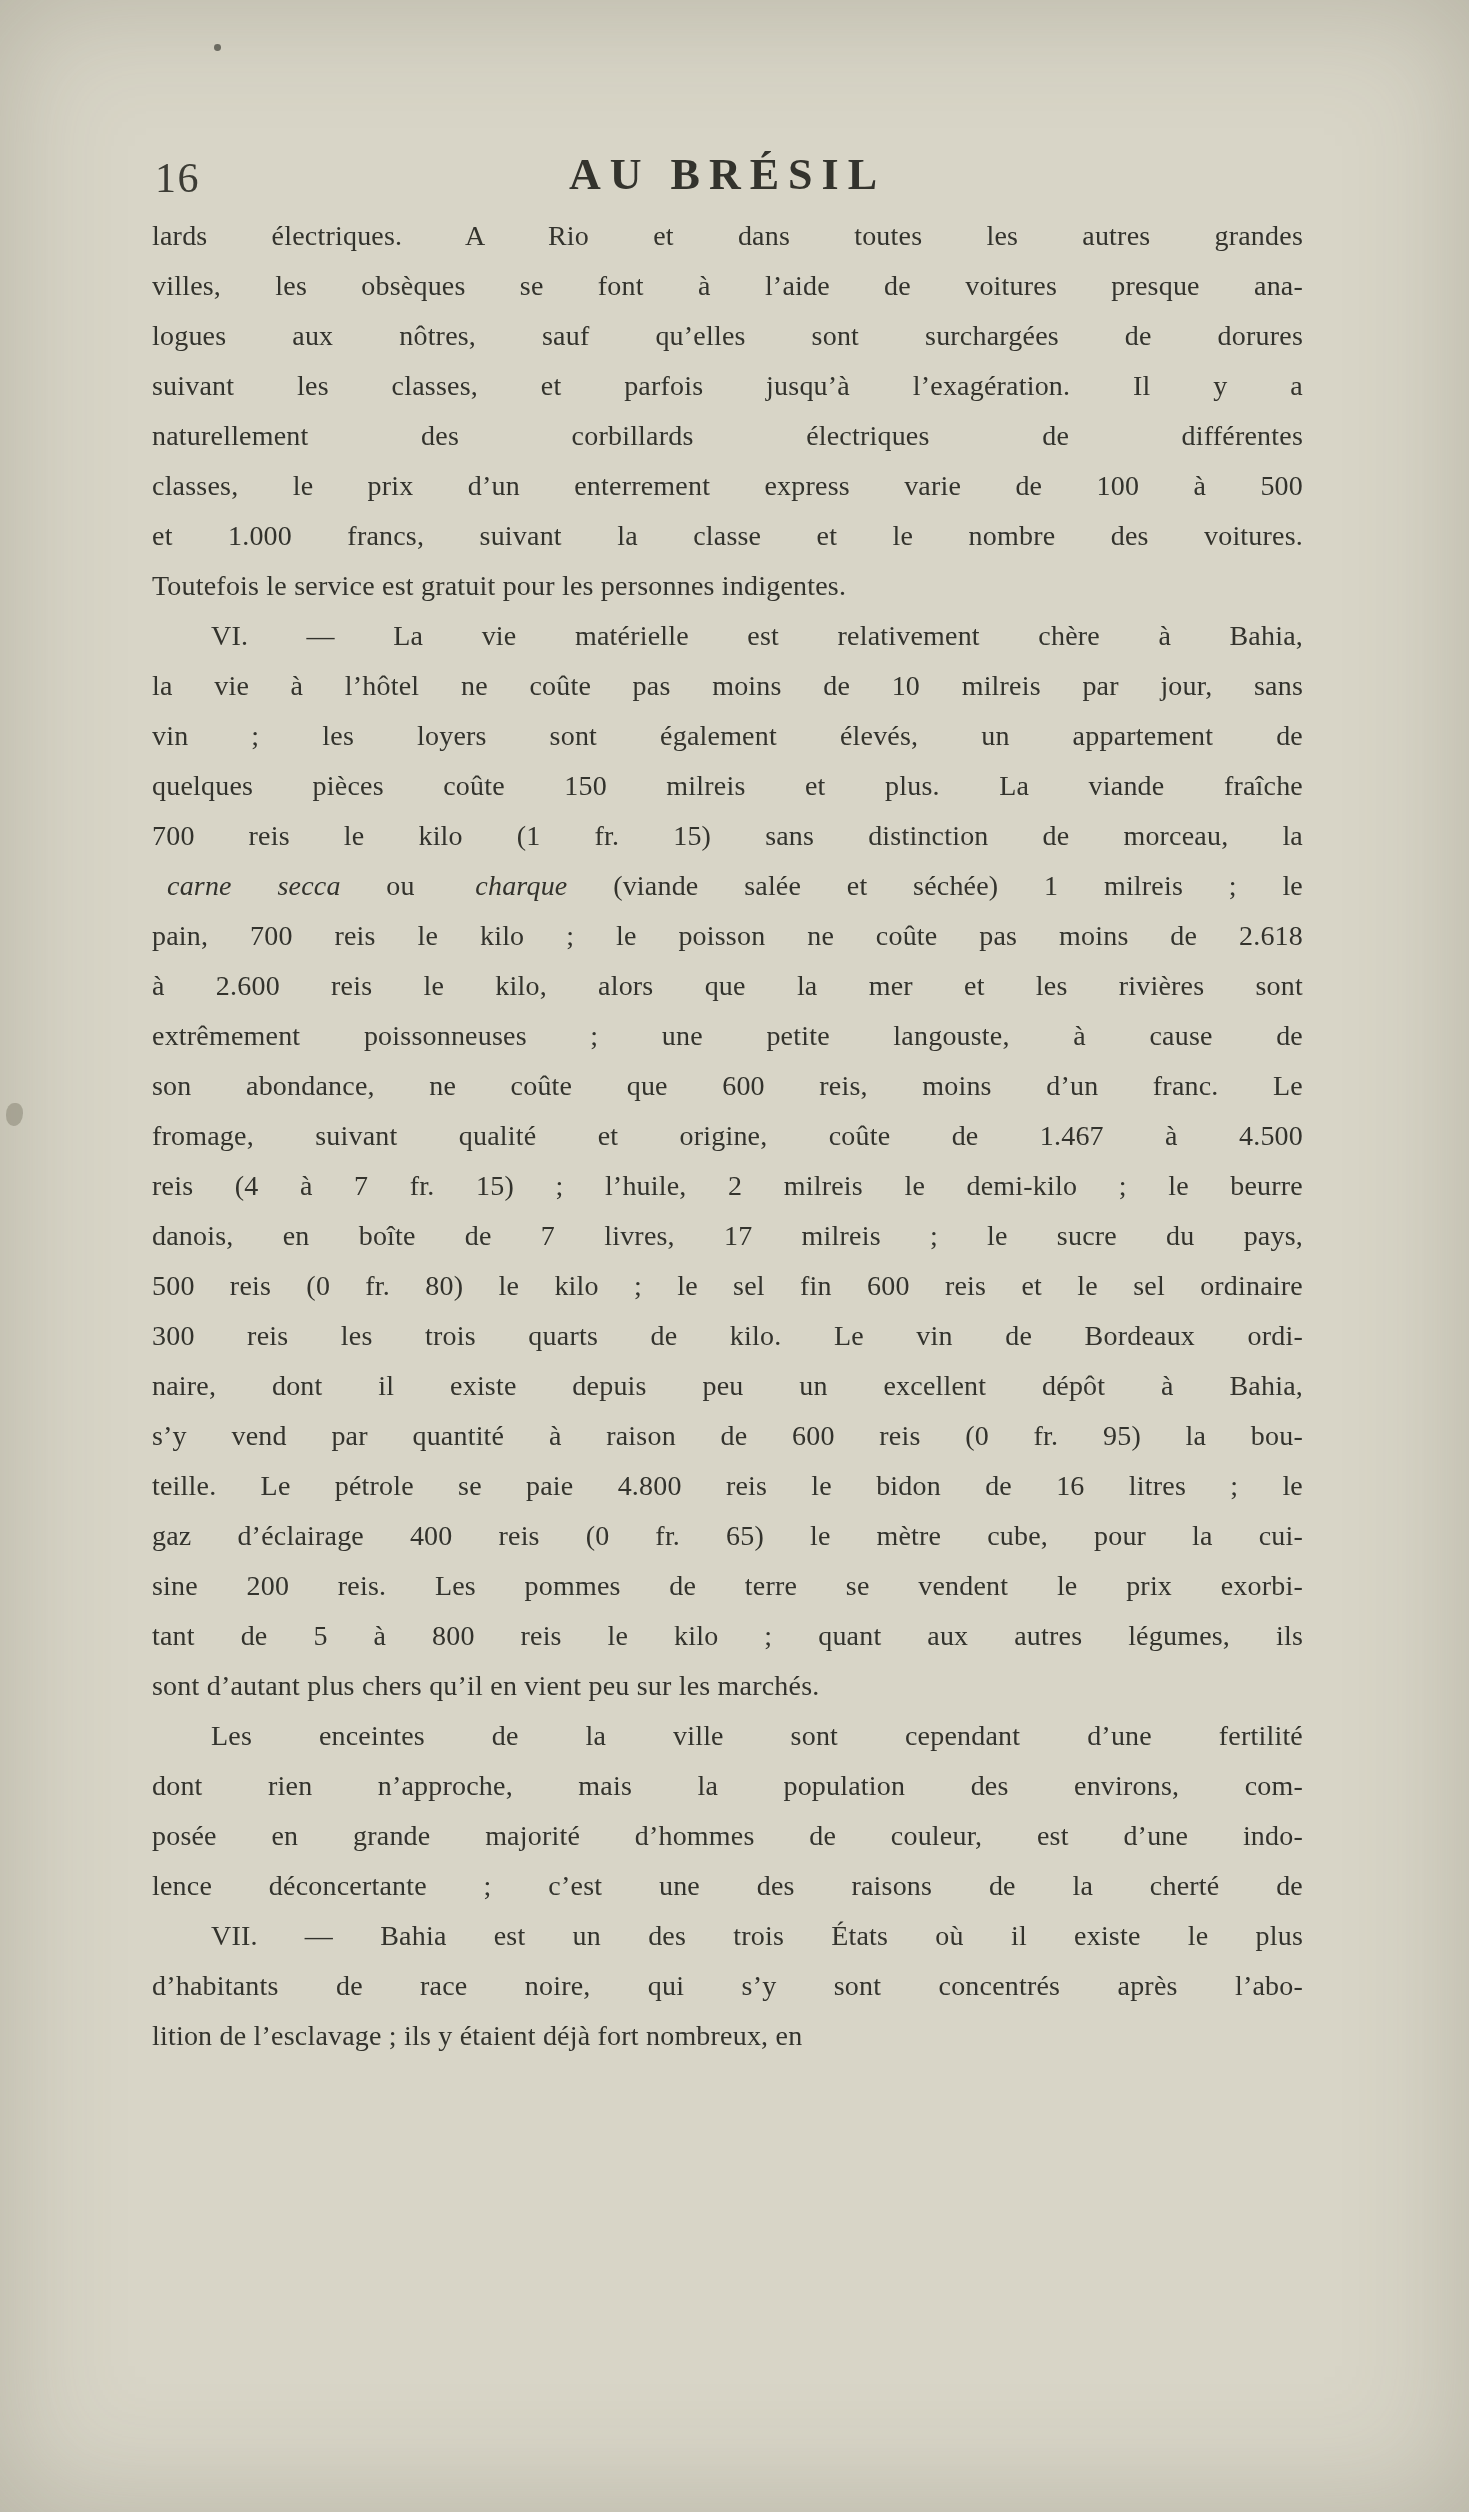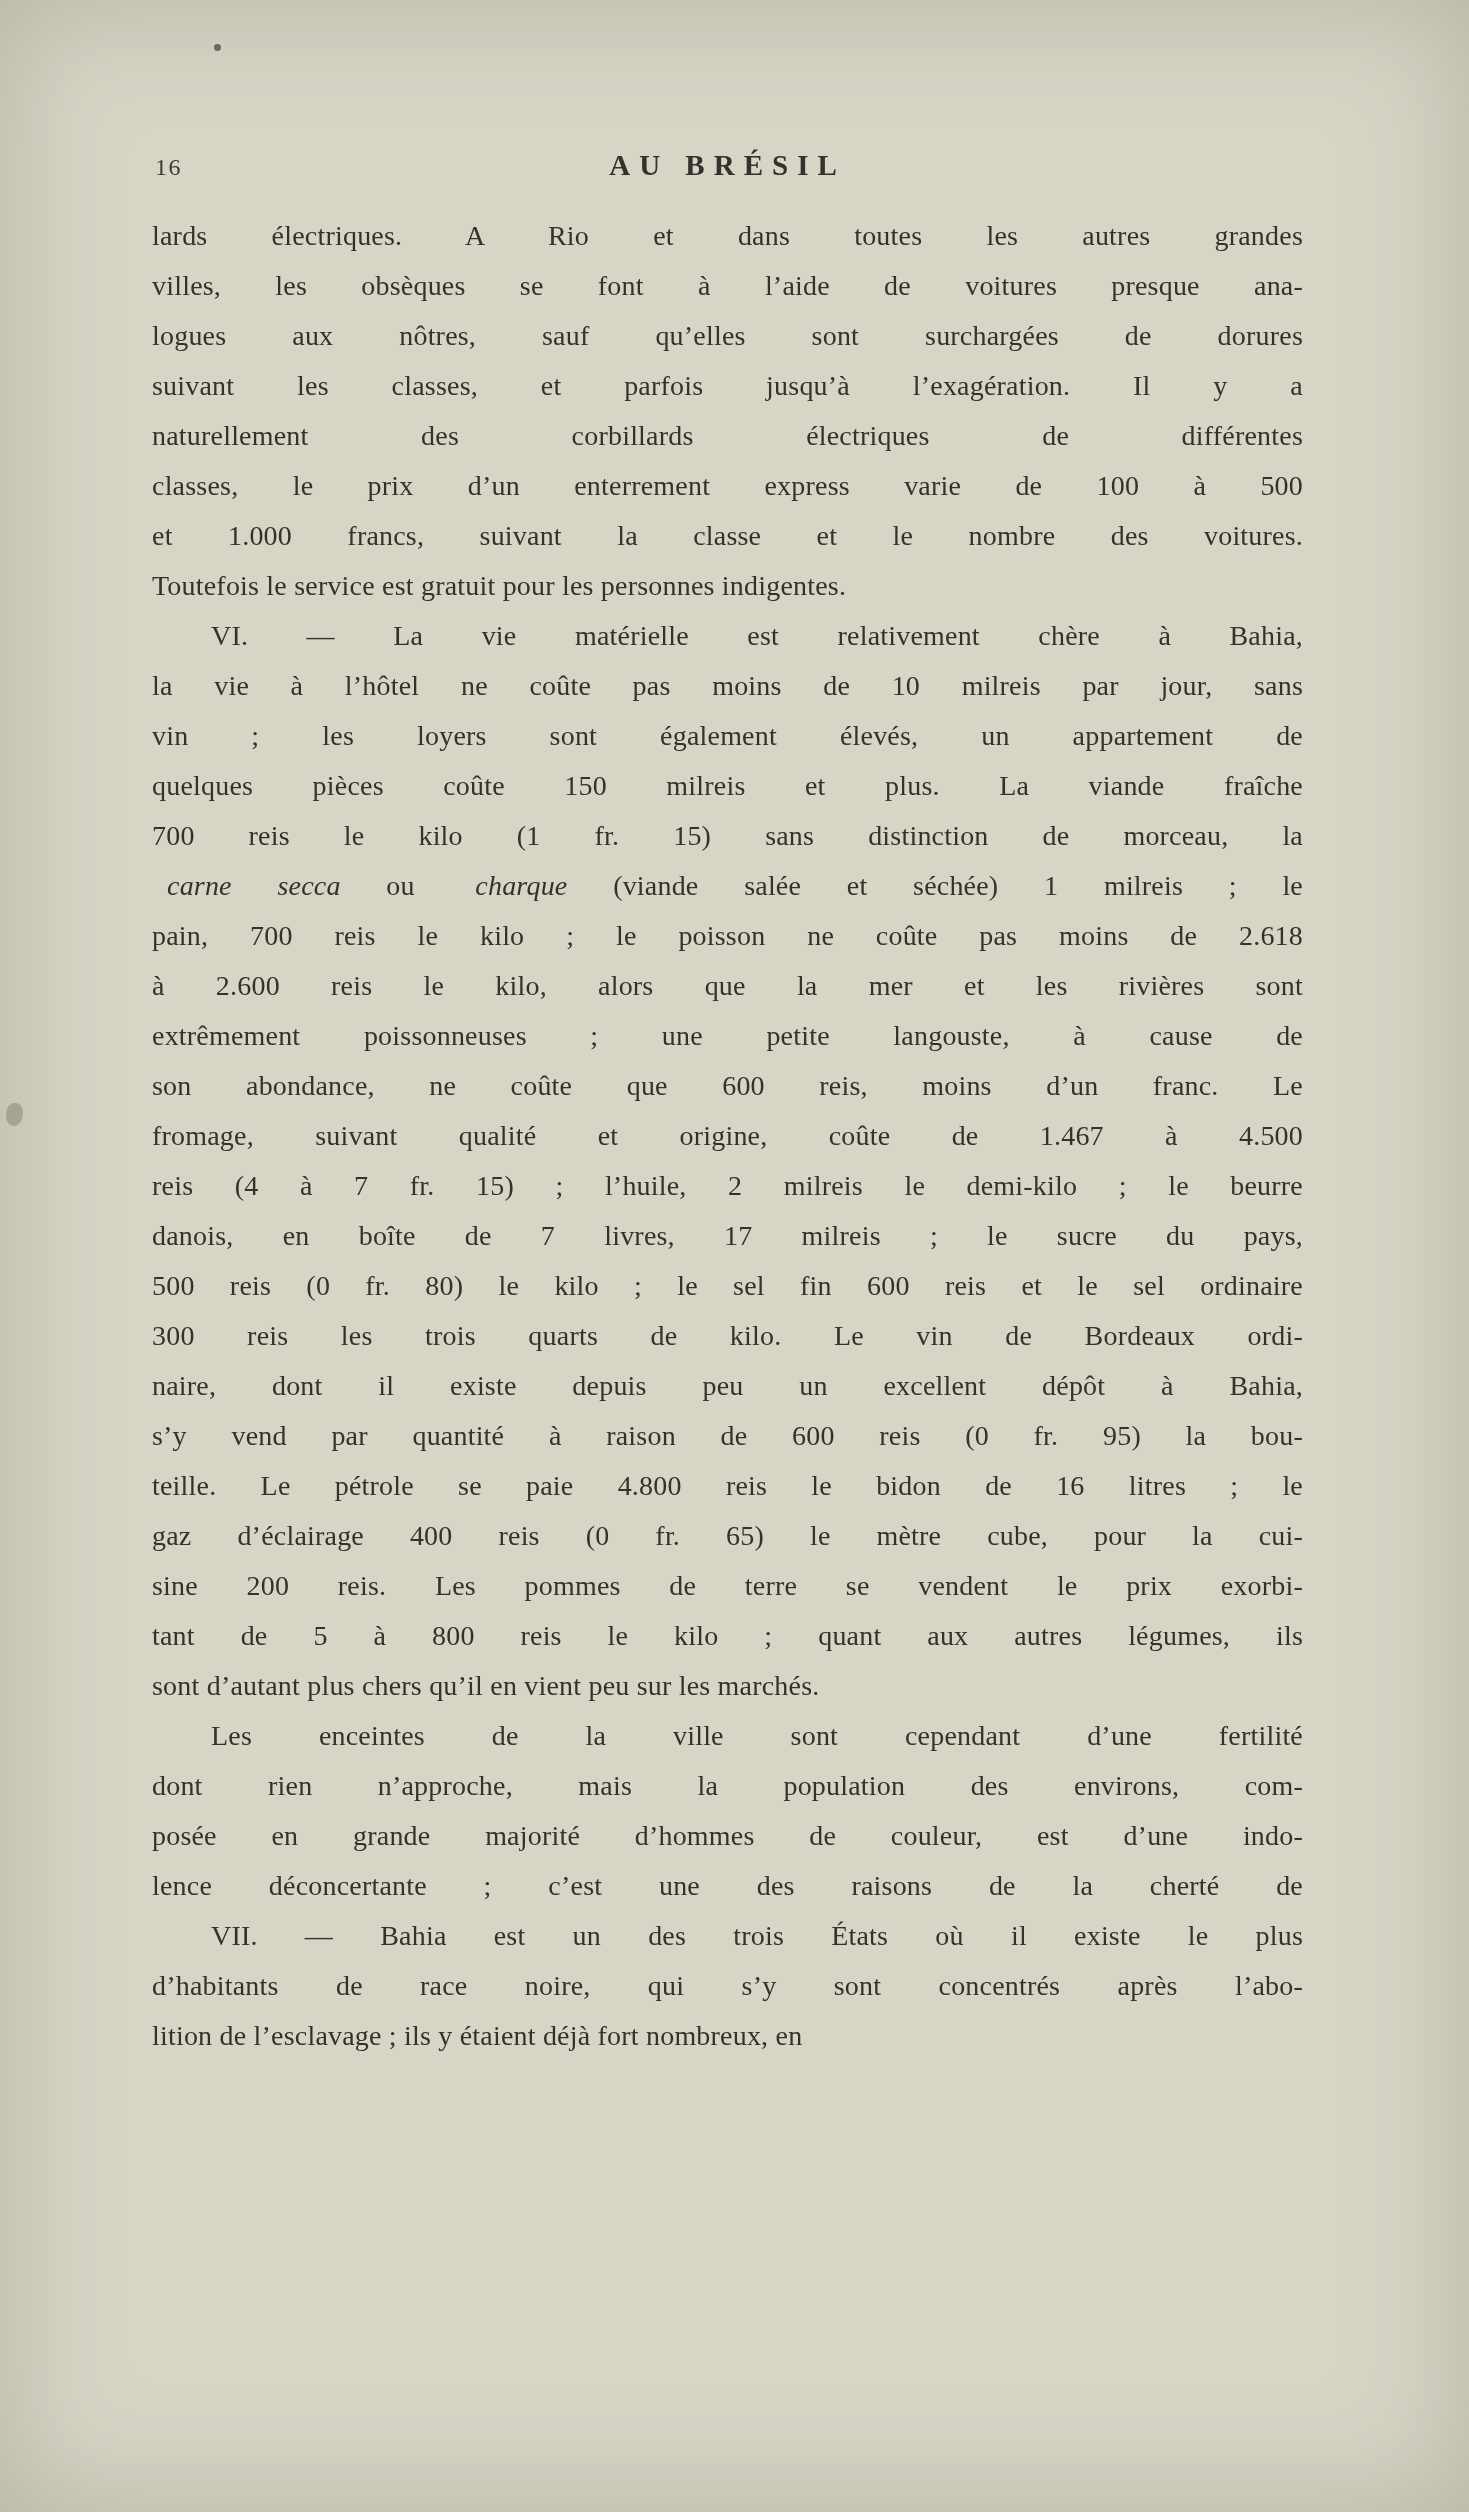--- a/index.html
+++ b/index.html
@@ -25,31 +25,31 @@
     position: absolute;
     top: 149px;
     left: 152px;
     width: 1151px;
     height: 46px;
   }
   .page-number {
     position: absolute;
     left: 3px;
     top: 4.6px;
-    font-size: 24px;
+    font-size: 42px;
     letter-spacing: 1.5px;
     color: #3c3c35;
   }
   .header-title {
     position: absolute;
     left: 0;
     right: 0;
     top: 0;
     text-align: center;
-    font-size: 29px;
+    font-size: 44px;
     font-weight: bold;
     letter-spacing: 9px;
     color: #33332d;
   }
   .text-block {
     position: absolute;
     top: 211px;
     left: 152px;
     width: 1151px;
     font-size: 28px;

